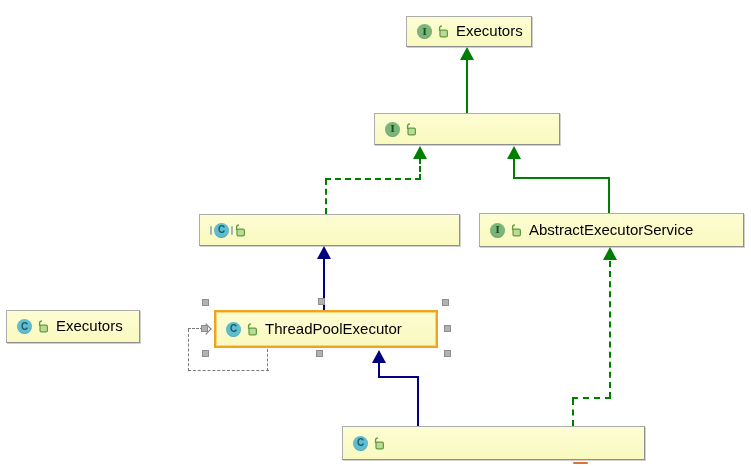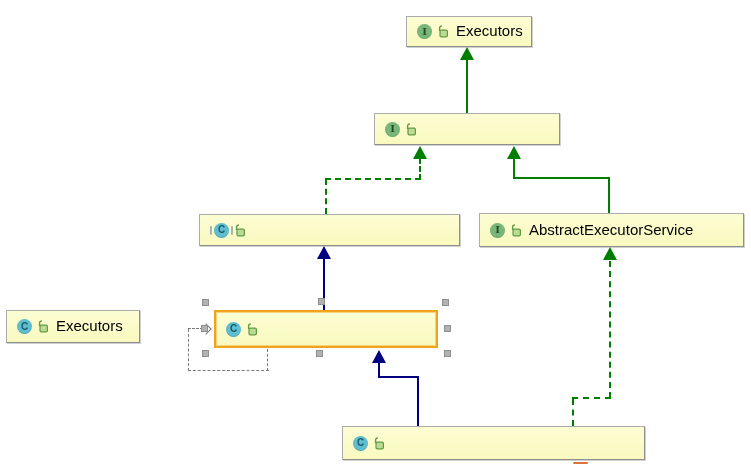--- a/index.html
+++ b/index.html
@@ -162,20 +162,21 @@
   </div>
 
   <div class="node selected" style="left:214px;top:310px;width:224px;height:38px">
     <span class="circle-icon cls">
         <span class="ltr">C</span>
       </span>
     <svg class="lock-icon" viewBox="0 0 12 13">
         <path d="M2.6 6 V3.1 Q2.6 1 4.9 1" fill="none" stroke="#5F9A3F" stroke-width="1.4"></path>
         <rect x="3" y="5.2" width="7.4" height="6.6" rx="1.4" fill="#BBDA96" stroke="#5F9A3F" stroke-width="1.2"></rect>
       </svg>
+    <span class="label">ThreadPoolExecutor</span>
   </div>
 
   <div class="node" style="left:6px;top:310px;width:134px;height:33px">
     <span class="circle-icon cls">
         <span class="ltr">C</span>
       </span>
     <svg class="lock-icon" viewBox="0 0 12 13">
         <path d="M2.6 6 V3.1 Q2.6 1 4.9 1" fill="none" stroke="#5F9A3F" stroke-width="1.4"></path>
         <rect x="3" y="5.2" width="7.4" height="6.6" rx="1.4" fill="#BBDA96" stroke="#5F9A3F" stroke-width="1.2"></rect>
       </svg>

